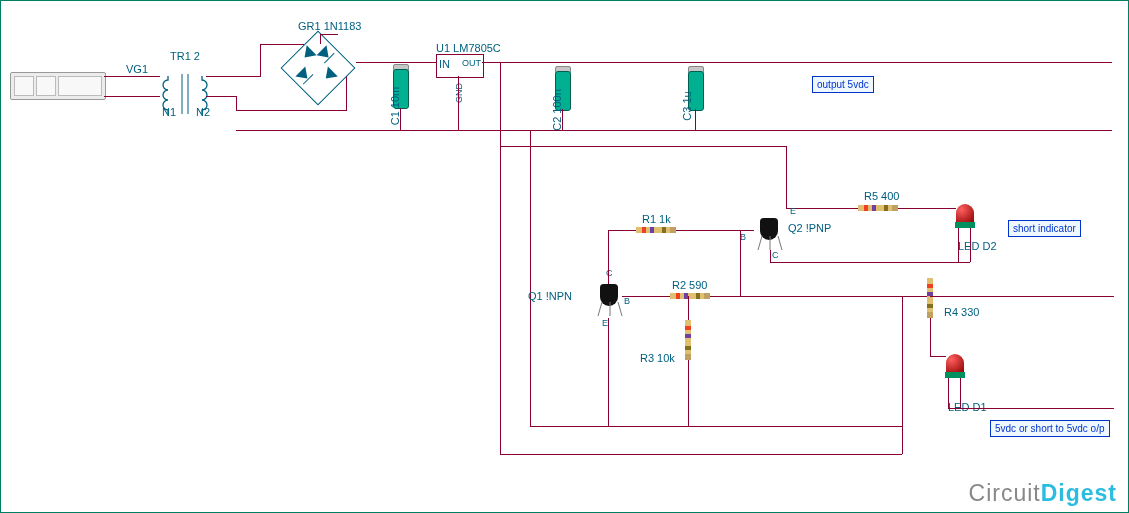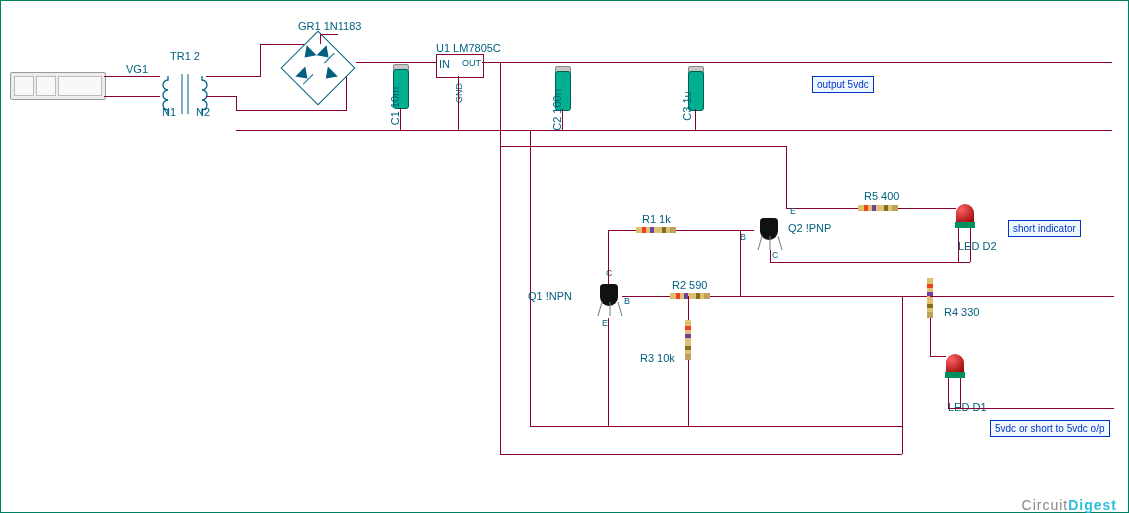--- a/index.html
+++ b/index.html
@@ -25,21 +25,21 @@
     #e0c070 75% 85%,#c0a060 85% 100%)}
   .res-v{position:absolute;width:6px;
     background:linear-gradient(180deg,#e0c070,#e0c070 15%,#f04020 15% 25%,
     #e0c070 25% 35%,#7040a0 35% 45%,#e0c070 45% 65%,#807020 65% 75%,
     #e0c070 75% 85%,#c0a060 85% 100%)}
   .u-box{position:absolute;border:1px solid #8b0033;background:#fff}
   svg{position:absolute;overflow:visible}
   .vg{position:absolute;background:#ececec;border:1px solid #999;
     border-radius:2px}
   .vg-sub{position:absolute;background:#f8f8f8;border:1px solid #bbb}
-  .footer{position:absolute;right:12px;bottom:0;font-size:14px;
+  .footer{position:absolute;right:12px;bottom:6px;font-size:23px;
     color:#888;font-weight:300;letter-spacing:1px}
   .footer b{color:#2bbde0;font-weight:600}
 </style>
 </head>
 <body>
 
 <div class="frame"></div>
 
 <div class="vg" style="left:10px;top:72px;width:94px;height:26px"></div>
 <div class="vg-sub" style="left:14px;top:76px;width:18px;height:18px"></div>

